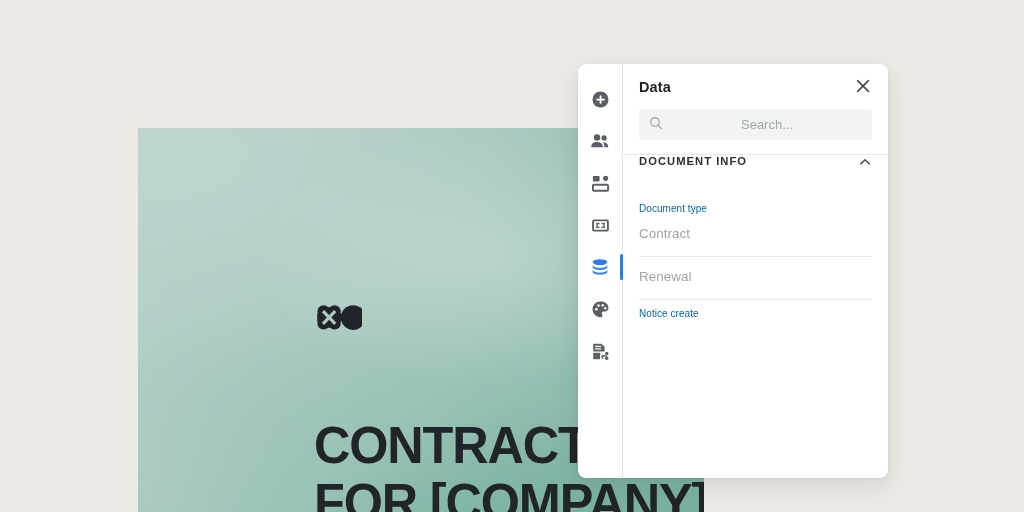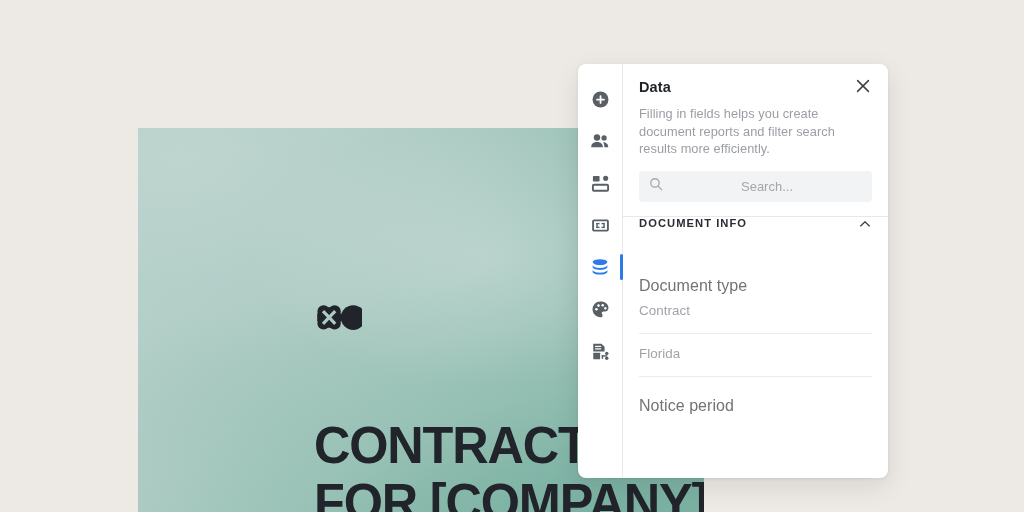--- a/index.html
+++ b/index.html
@@ -198,25 +198,24 @@
   }
   #section-chevron { flex: 0 0 14px; }
 
   .field {
     padding-top: 4px;
     padding-bottom: 13px;
     border-bottom: 1px solid #EAEBED;
   }
   .field.no-rule { border-bottom: 0; }
   .field-label {
-    font-size: 16px;
-    color: #737373;
+    font-size: 10px;
+    color: #0369a1;
     line-height: 19px;
     letter-spacing: 0.05px;
-    margin-top: 15px;
   }
   .field-value {
     margin-top: 6px;
     font-size: 13.4px;
     color: #9FA3A8;
     line-height: 19px;
     letter-spacing: 0.05px;
   }
   .field.tight { padding-bottom: 10px; }
 </style>
@@ -347,21 +346,20 @@
       <div id="panel-head">
         <div id="panel-head-row">
           <div id="panel-title">Data</div>
           <div id="panel-close">
             <svg width="18" height="18" viewBox="0 0 18 18" xmlns="http://www.w3.org/2000/svg">
               <path d="M3.6 3.6 L14.4 14.4 M14.4 3.6 L3.6 14.4" stroke="#3D4248" stroke-width="1.5" stroke-linecap="round"></path>
             </svg>
           </div>
         </div>
 
-        <div id="panel-desc">Filling in fields helps you create document reports and filter search results more efficiently.</div>
 
         <div id="search-box">
           <span id="search-icon">
             <svg width="14" height="14" viewBox="0 0 16 16" xmlns="http://www.w3.org/2000/svg">
               <circle cx="6.8" cy="6.8" r="4.8" fill="none" stroke="#A3A7AC" stroke-width="1.5"></circle>
               <path d="M10.4 10.4 L14.4 14.4" stroke="#A3A7AC" stroke-width="1.5" stroke-linecap="round"></path>
             </svg>
           </span>
           <input id="search-input" type="text" value="" placeholder="Search..." style="">
         </div>
@@ -377,25 +375,25 @@
             </svg>
           </span>
         </div>
 
         <div class="field">
           <div class="field-label">Document type</div>
           <div class="field-value">Contract</div>
         </div>
 
         <div class="field">
-          <div class="field-value">Florida</div>
+          <div class="field-value">Renewal</div>
         </div>
 
 
         <div class="field no-rule">
-          <div class="field-label">Notice period</div>
+          <div class="field-label">Notice create</div>
         </div>
 
       </div>
     </div>
   </div>
 
 </div>
 
 </body></html>

